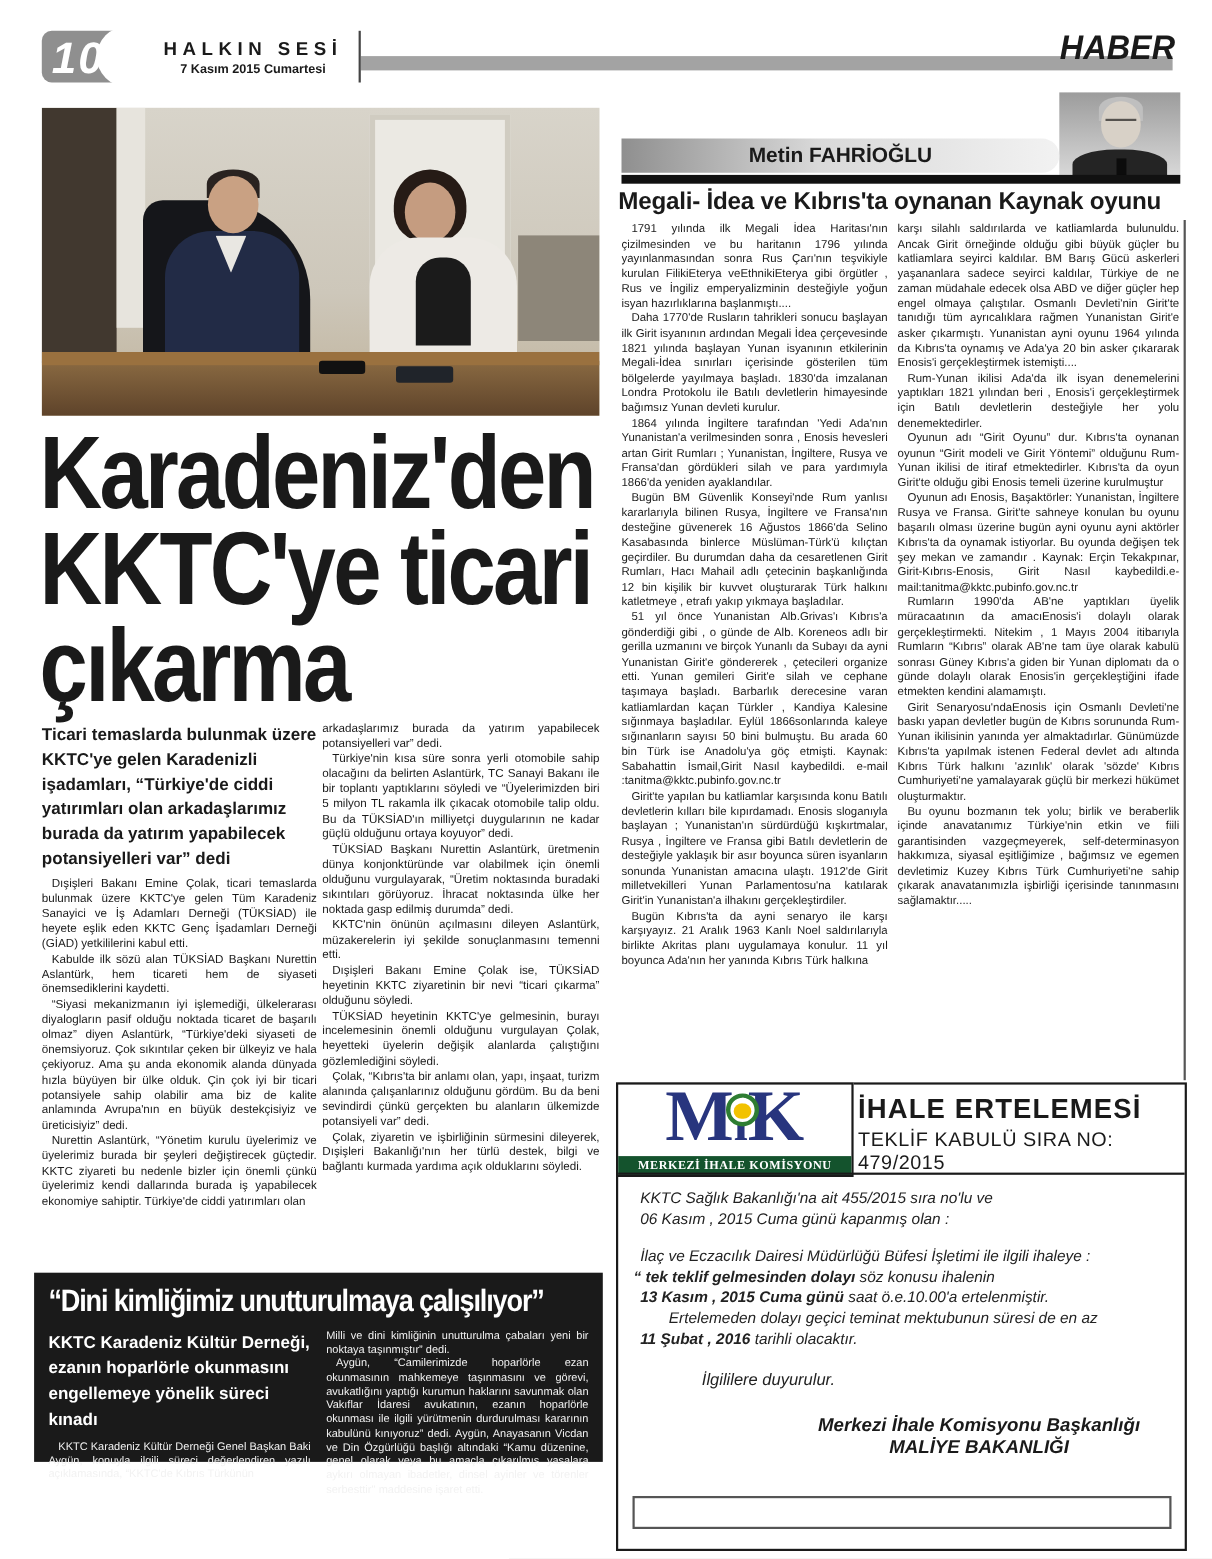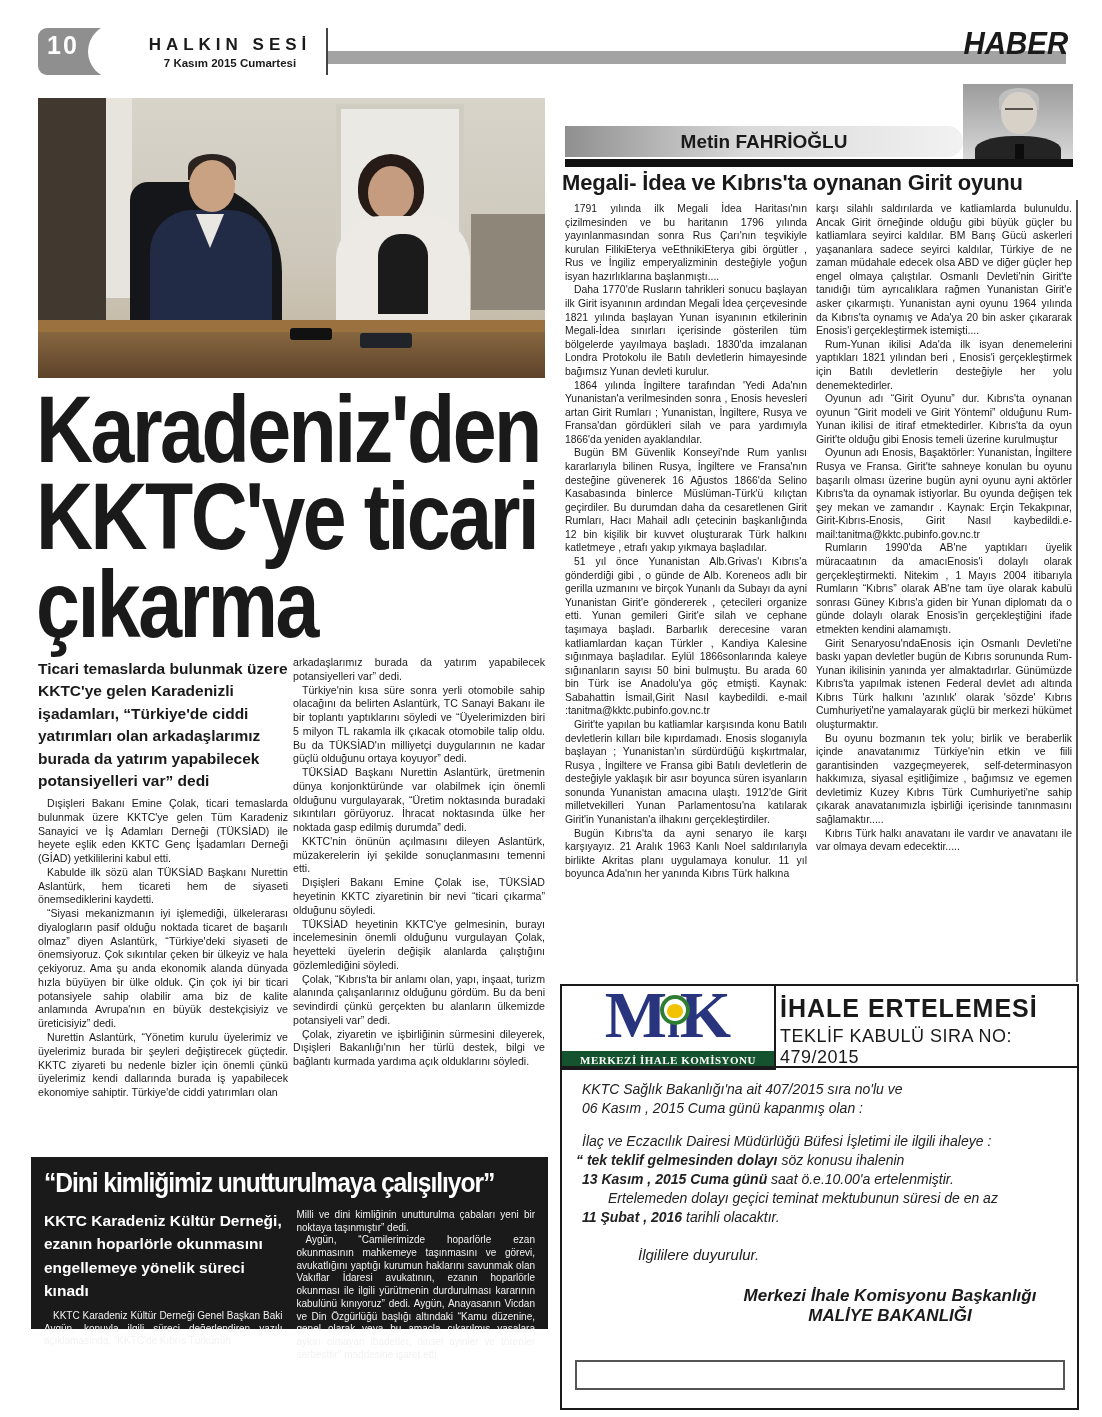--- a/index.html
+++ b/index.html
@@ -3,21 +3,21 @@
 <meta charset="utf-8">
 <style>
   html,body{margin:0;padding:0;background:#e9e9e9;}
   .page{position:relative;width:1102px;height:1417px;background:#ffffff;margin:0 auto;
         font-family:"Liberation Sans",sans-serif;color:#1a1a1a;overflow:hidden;}
 
   
   .masthead{position:absolute;left:38px;top:28px;width:1030px;height:50px;}
   .mh-strip{position:absolute;left:18px;top:23px;width:1010px;height:13px;background:#a3a3a3;z-index:1;}
   .mh-num{position:absolute;left:0;top:0;width:66px;height:47px;background:#8f8f8f;border-radius:9px 0 0 9px;z-index:2;}
-  .mh-num span{position:absolute;left:9px;top:3px;color:#fff;font-size:25px;font-weight:bold;letter-spacing:2px;z-index:5;}
+  .mh-num span{position:absolute;left:9px;top:3px;color:#fff;font-size:40px;font-weight:bold;letter-spacing:2px;z-index:5;font-style:italic;}
   .mh-notch{position:absolute;left:50px;top:-4px;width:55px;height:55px;background:#fff;border-radius:50%;z-index:3;}
   .mh-titlebox{position:absolute;left:96px;top:0;width:192px;height:47px;background:#fff;border-right:2px solid #444;
                z-index:4;display:flex;flex-direction:column;justify-content:center;align-items:center;}
   .mh-paper{font-size:17px;font-weight:bold;letter-spacing:5px;white-space:nowrap;}
   .mh-date{font-size:11.5px;font-weight:bold;margin-top:2px;white-space:nowrap;}
   .mh-haber{position:absolute;right:0;top:-2px;font-size:31px;font-weight:bold;font-style:italic;
             transform:scaleX(0.95);transform-origin:right;z-index:4;}
 
   
   .photo{position:absolute;left:38px;top:98px;width:507px;height:280px;overflow:hidden;
@@ -176,39 +176,38 @@
     <div class="cp-hair"></div>
     <div class="cp-head"></div>
     <div class="cp-glasses"></div>
     <div class="cp-suit"></div>
     <div class="cp-tie"></div>
   </div>
   <div class="col-nameband">
     <span class="col-name">Metin FAHRİOĞLU</span>
   </div>
   <div class="col-blackbar"></div>
-  <div class="col-title">Megali- İdea ve Kıbrıs'ta oynanan Girit oyunu</div>
+  <div class="col-title">Megali- İdea ve Kıbrıs'ta oynanan Kaynak oyunu</div>
   <div class="ccol1 ctext">
       <p>1791 yılında  ilk Megali İdea  Haritası'nın çizilmesinden  ve bu  haritanın 1796 yılında yayınlanmasından sonra  Rus Çarı'nın teşvikiyle kurulan FilikiEterya veEthnikiEterya gibi örgütler , Rus ve İngiliz emperyalizminin desteğiyle yoğun isyan hazırlıklarına başlanmıştı....</p>
       <p>Daha 1770'de Rusların tahrikleri sonucu başlayan ilk Girit isyanının ardından Megali İdea çerçevesinde 1821 yılında başlayan Yunan isyanının etkilerinin Megali-İdea sınırları içerisinde gösterilen tüm bölgelerde yayılmaya başladı. 1830'da imzalanan Londra Protokolu ile Batılı devletlerin himayesinde bağımsız Yunan devleti kurulur.</p>
       <p>1864 yılında İngiltere tarafından 'Yedi Ada'nın Yunanistan'a verilmesinden sonra , Enosis hevesleri artan Girit Rumları ; Yunanistan, İngiltere, Rusya ve Fransa'dan gördükleri silah ve para yardımıyla 1866'da yeniden ayaklandılar.</p>
       <p>Bugün BM Güvenlik Konseyi'nde Rum yanlısı kararlarıyla bilinen Rusya, İngiltere ve Fransa'nın desteğine güvenerek 16 Ağustos 1866'da Selino Kasabasında binlerce Müslüman-Türk'ü kılıçtan geçirdiler. Bu durumdan daha da cesaretlenen Girit Rumları, Hacı Mahail adlı çetecinin başkanlığında 12 bin kişilik bir kuvvet oluşturarak Türk halkını katletmeye , etrafı yakıp yıkmaya başladılar.</p>
       <p>51 yıl önce Yunanistan Alb.Grivas'ı Kıbrıs'a gönderdiği gibi , o günde de Alb. Koreneos adlı bir gerilla uzmanını ve birçok Yunanlı da Subayı da ayni Yunanistan Girit'e göndererek , çetecileri organize etti. Yunan gemileri Girit'e silah ve cephane taşımaya başladı. Barbarlık derecesine varan katliamlardan kaçan Türkler , Kandiya Kalesine sığınmaya başladılar. Eylül 1866sonlarında kaleye sığınanların sayısı 50 bini bulmuştu. Bu arada 60 bin Türk ise Anadolu'ya göç etmişti. Kaynak: Sabahattin İsmail,Girit Nasıl kaybedildi. e-mail :tanitma@kktc.pubinfo.gov.nc.tr</p>
       <p>Girit'te yapılan bu katliamlar karşısında konu Batılı devletlerin kılları bile kıpırdamadı. Enosis sloganıyla başlayan ; Yunanistan'ın sürdürdüğü kışkırtmalar, Rusya , İngiltere ve Fransa gibi Batılı devletlerin de desteğiyle yaklaşık bir asır boyunca süren isyanların sonunda Yunanistan amacına ulaştı. 1912'de Girit milletvekilleri Yunan Parlamentosu'na katılarak Girit'in Yunanistan'a ilhakını gerçekleştirdiler.</p>
       <p>Bugün Kıbrıs'ta da ayni senaryo ile karşı karşıyayız. 21 Aralık 1963 Kanlı Noel saldırılarıyla birlikte Akritas planı uygulamaya konulur. 11 yıl boyunca Ada'nın her yanında Kıbrıs Türk halkına</p>
     </div>
   <div class="ccol2 ctext cont">
       <p>karşı silahlı saldırılarda ve katliamlarda bulunuldu. Ancak Girit örneğinde olduğu gibi büyük güçler bu katliamlara seyirci kaldılar. BM Barış Gücü askerleri yaşananlara sadece seyirci kaldılar, Türkiye de ne zaman müdahale edecek olsa ABD ve diğer güçler hep engel olmaya çalıştılar. Osmanlı Devleti'nin Girit'te tanıdığı tüm ayrıcalıklara rağmen Yunanistan Girit'e asker çıkarmıştı. Yunanistan ayni oyunu 1964 yılında da Kıbrıs'ta oynamış ve Ada'ya 20 bin asker çıkararak Enosis'i gerçekleştirmek istemişti....</p>
       <p>Rum-Yunan ikilisi Ada'da ilk isyan denemelerini yaptıkları 1821 yılından beri , Enosis'i gerçekleştirmek için Batılı devletlerin desteğiyle her yolu denemektedirler.</p>
       <p>Oyunun adı “Girit Oyunu” dur. Kıbrıs'ta oynanan oyunun “Girit modeli ve Girit Yöntemi” olduğunu Rum-Yunan ikilisi de itiraf etmektedirler. Kıbrıs'ta da oyun Girit'te olduğu gibi Enosis temeli üzerine kurulmuştur</p>
       <p>Oyunun adı Enosis, Başaktörler: Yunanistan, İngiltere Rusya ve Fransa. Girit'te sahneye konulan bu oyunu başarılı olması üzerine bugün ayni oyunu ayni aktörler Kıbrıs'ta da oynamak istiyorlar. Bu oyunda değişen tek şey mekan ve zamandır . Kaynak: Erçin Tekakpınar, Girit-Kıbrıs-Enosis, Girit Nasıl kaybedildi.e-mail:tanitma@kktc.pubinfo.gov.nc.tr</p>
       <p>Rumların 1990'da AB'ne yaptıkları üyelik müracaatının da amacıEnosis'i dolaylı olarak gerçekleştirmekti. Nitekim , 1 Mayıs 2004 itibarıyla Rumların “Kıbrıs” olarak AB'ne tam üye olarak kabulü sonrası Güney Kıbrıs'a giden bir Yunan diplomatı da o günde dolaylı olarak Enosis'in gerçekleştiğini ifade etmekten kendini alamamıştı.</p>
       <p>Girit Senaryosu'ndaEnosis için Osmanlı Devleti'ne baskı yapan devletler bugün de Kıbrıs sorununda Rum-Yunan ikilisinin yanında yer almaktadırlar. Günümüzde Kıbrıs'ta yapılmak istenen Federal devlet adı altında Kıbrıs Türk halkını 'azınlık' olarak 'sözde' Kıbrıs Cumhuriyeti'ne yamalayarak güçlü bir merkezi hükümet oluşturmaktır.</p>
       <p>Bu oyunu bozmanın tek yolu; birlik ve beraberlik içinde anavatanımız Türkiye'nin etkin ve fiili garantisinden vazgeçmeyerek, self-determinasyon hakkımıza, siyasal eşitliğimize , bağımsız ve egemen devletimiz Kuzey Kıbrıs Türk Cumhuriyeti'ne sahip çıkarak anavatanımızla işbirliği içerisinde tanınmasını sağlamaktır.....</p>
-      <p>Kıbrıs Türk halkı anavatanı ile vardır ve anavatanı ile var olmaya devam edecektir.....</p>
     </div>
   <div class="vrule"></div>
 
   <div class="boxart">
     <div class="box-head">“Dini kimliğimiz unutturulmaya çalışılıyor”</div>
     <div class="box-cols">
       <div class="box-c">
         <div class="box-sub">KKTC Karadeniz Kültür Derneği, ezanın hoparlörle okunmasını engellemeye yönelik süreci kınadı</div>
         <div class="boxtext">
             <p>KKTC Karadeniz Kültür Derneği Genel Başkan Baki Aygün, konuyla ilgili süreci değerlendiren yazılı açıklamasında, “KKTC'de Kıbrıs Türkünün</p>
@@ -232,21 +231,21 @@
             </span></span><span class="ad-letter-k">K</span>
       </div>
       <div class="ad-logobar">MERKEZİ İHALE KOMİSYONU</div>
     </div>
     <div class="ad-titles">
       <div class="ad-title">İHALE ERTELEMESİ</div>
       <div class="ad-subtitle">TEKLİF KABULÜ SIRA NO: 479/2015</div>
     </div>
     <div class="ad-rule"></div>
     <div class="ad-body">
-      <div class="ad-line ind1">KKTC Sağlık Bakanlığı'na ait  407/2015 sıra no'lu ve</div>
+      <div class="ad-line ind1">KKTC Sağlık Bakanlığı'na ait  455/2015 sıra no'lu ve</div>
       <div class="ad-line ind1">06 Kasım , 2015 Cuma günü  kapanmış  olan :</div>
       <div class="gap-s"></div>
       <div class="ad-line ind1">İlaç ve Eczacılık Dairesi Müdürlüğü Büfesi İşletimi ile ilgili ihaleye :</div>
       <div class="ad-line"><b>“ tek teklif gelmesinden dolayı</b><span>  söz konusu ihalenin</span></div>
       <div class="ad-line ind1"><b>13 Kasım , 2015 Cuma günü</b><span>   saat ö.e.10.00'a ertelenmiştir.</span></div>
       <div class="ad-line ind2">Ertelemeden dolayı geçici teminat mektubunun  süresi de en az</div>
       <div class="ad-line ind1"><b>11 Şubat , 2016</b><span>  tarihli olacaktır.</span></div>
       <div class="ad-closing">İlgililere duyurulur.</div>
     </div>
     <div class="ad-sign">

